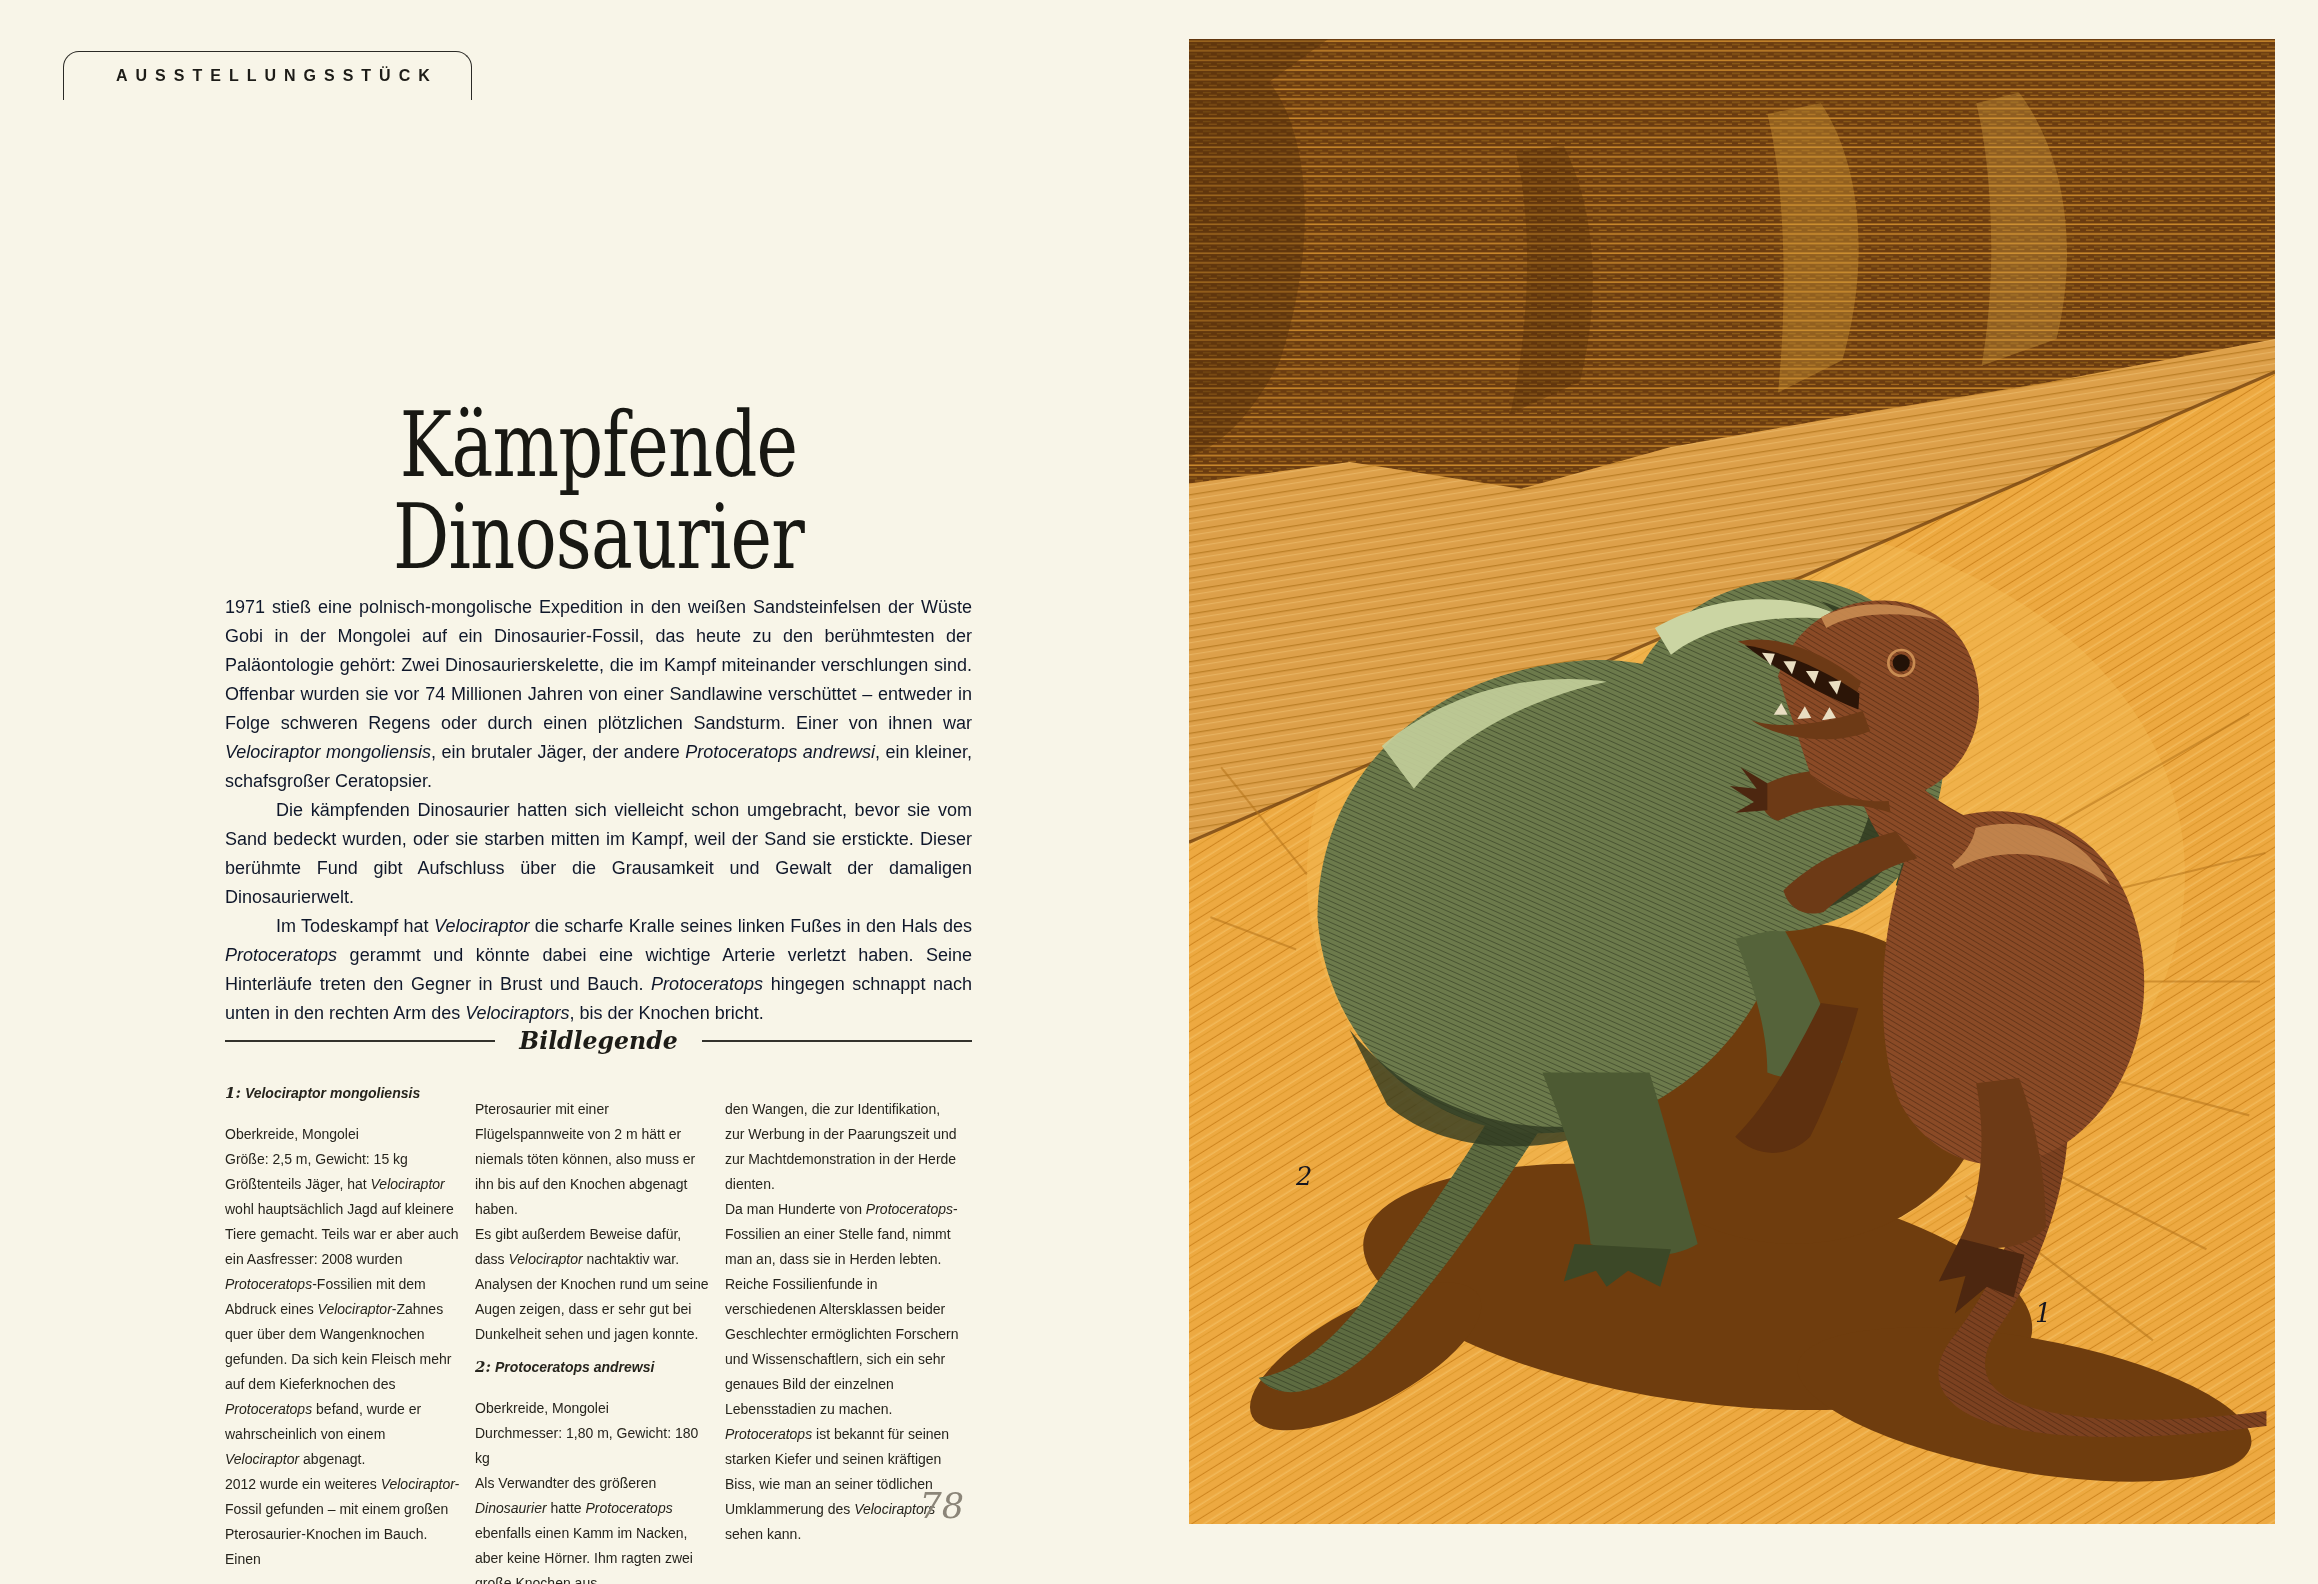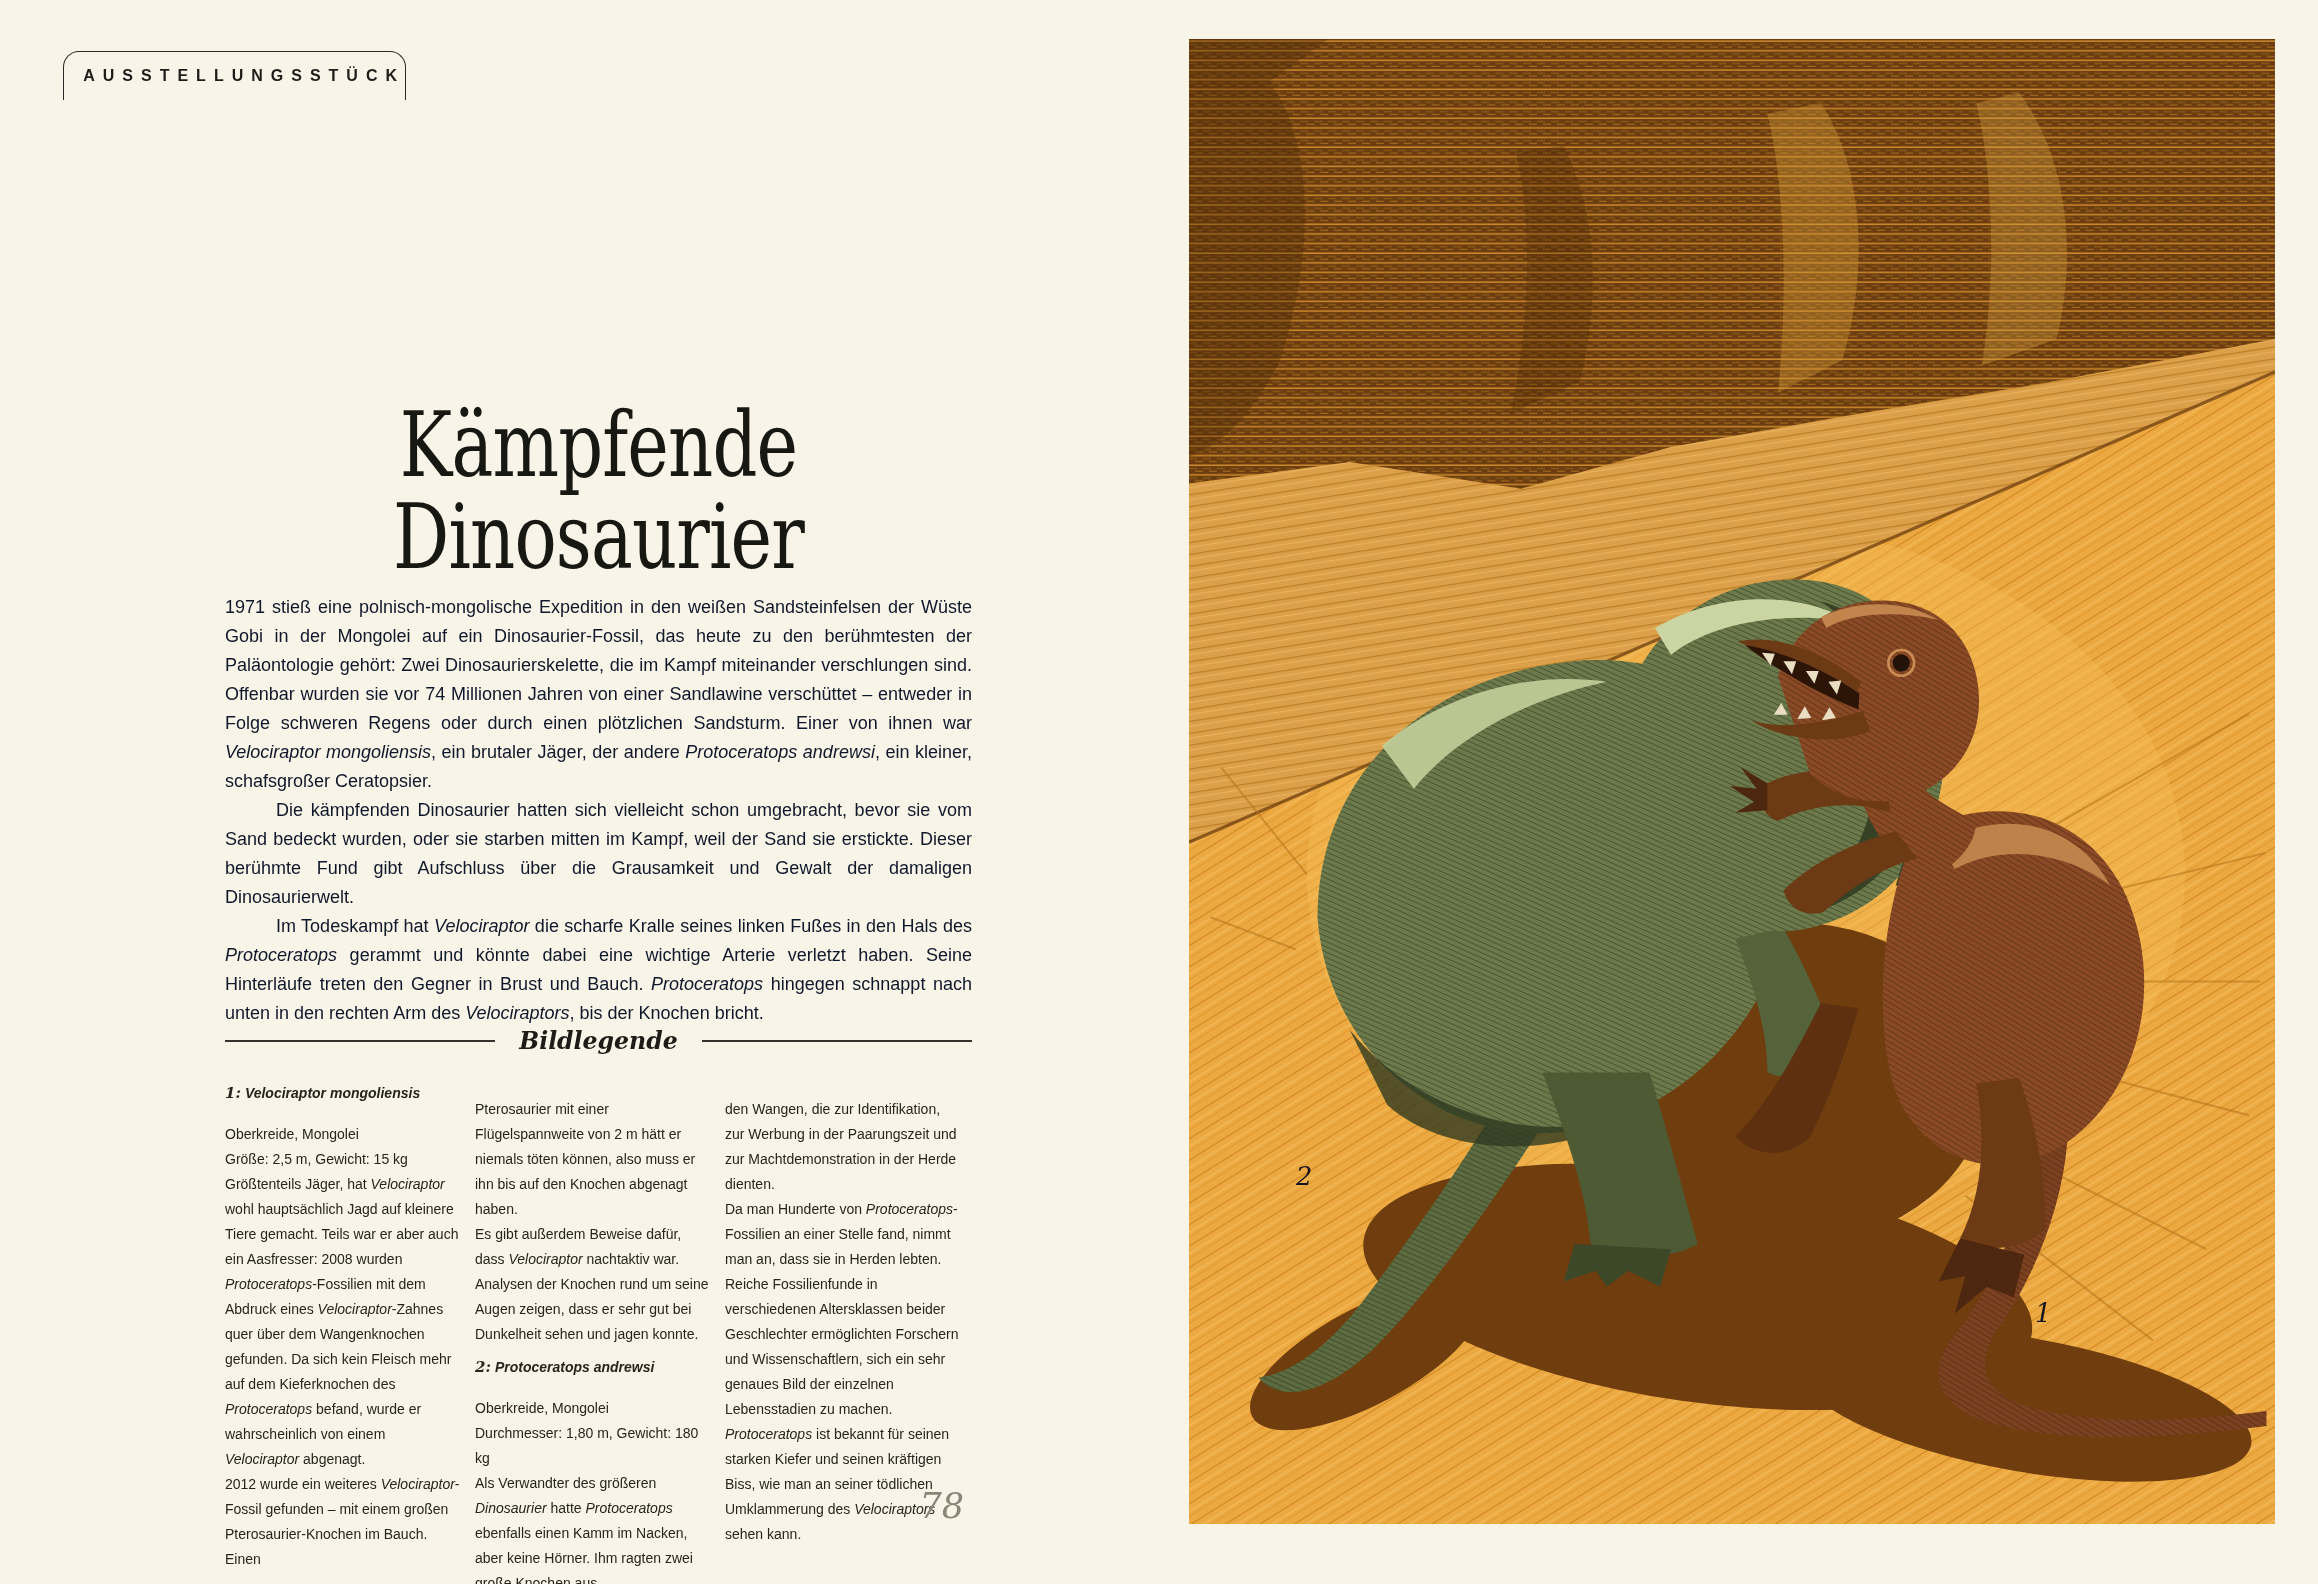--- a/index.html
+++ b/index.html
@@ -4,25 +4,26 @@
 <style>
   html,body{margin:0;padding:0;}
   body{
     width:2319px;height:1584px;position:relative;overflow:hidden;
     background:#f8f5e8;
     font-family:"Liberation Sans",sans-serif;
     color:#23221d;
   }
   
   .exhibit-tab{
-    position:absolute;left:63px;top:51px;width:343px;height:49px;
+    position:absolute;left:63px;top:51px;width:409px;height:49px;
     border:1.6px solid #2b2a26;border-bottom:none;
     border-radius:16px 16px 0 0;
-    display:flex;align-items:center;justify-content:flex-end;
+    display:flex;align-items:center;justify-content:flex-start;
     box-sizing:border-box;
+    padding-left:44px;
   }
   .exhibit-tab span{
     font-size:16px;letter-spacing:8px;font-weight:bold;color:#1d1c18;
     padding-left:8px; 
   }
   .article-title{
     position:absolute;left:225px;top:399px;width:747px;margin:0;
     text-align:center;font-family:"DejaVu Serif",serif;font-weight:normal;
     font-size:90px;line-height:92px;color:#181813;
     transform:scaleX(.78);transform-origin:50% 0;

